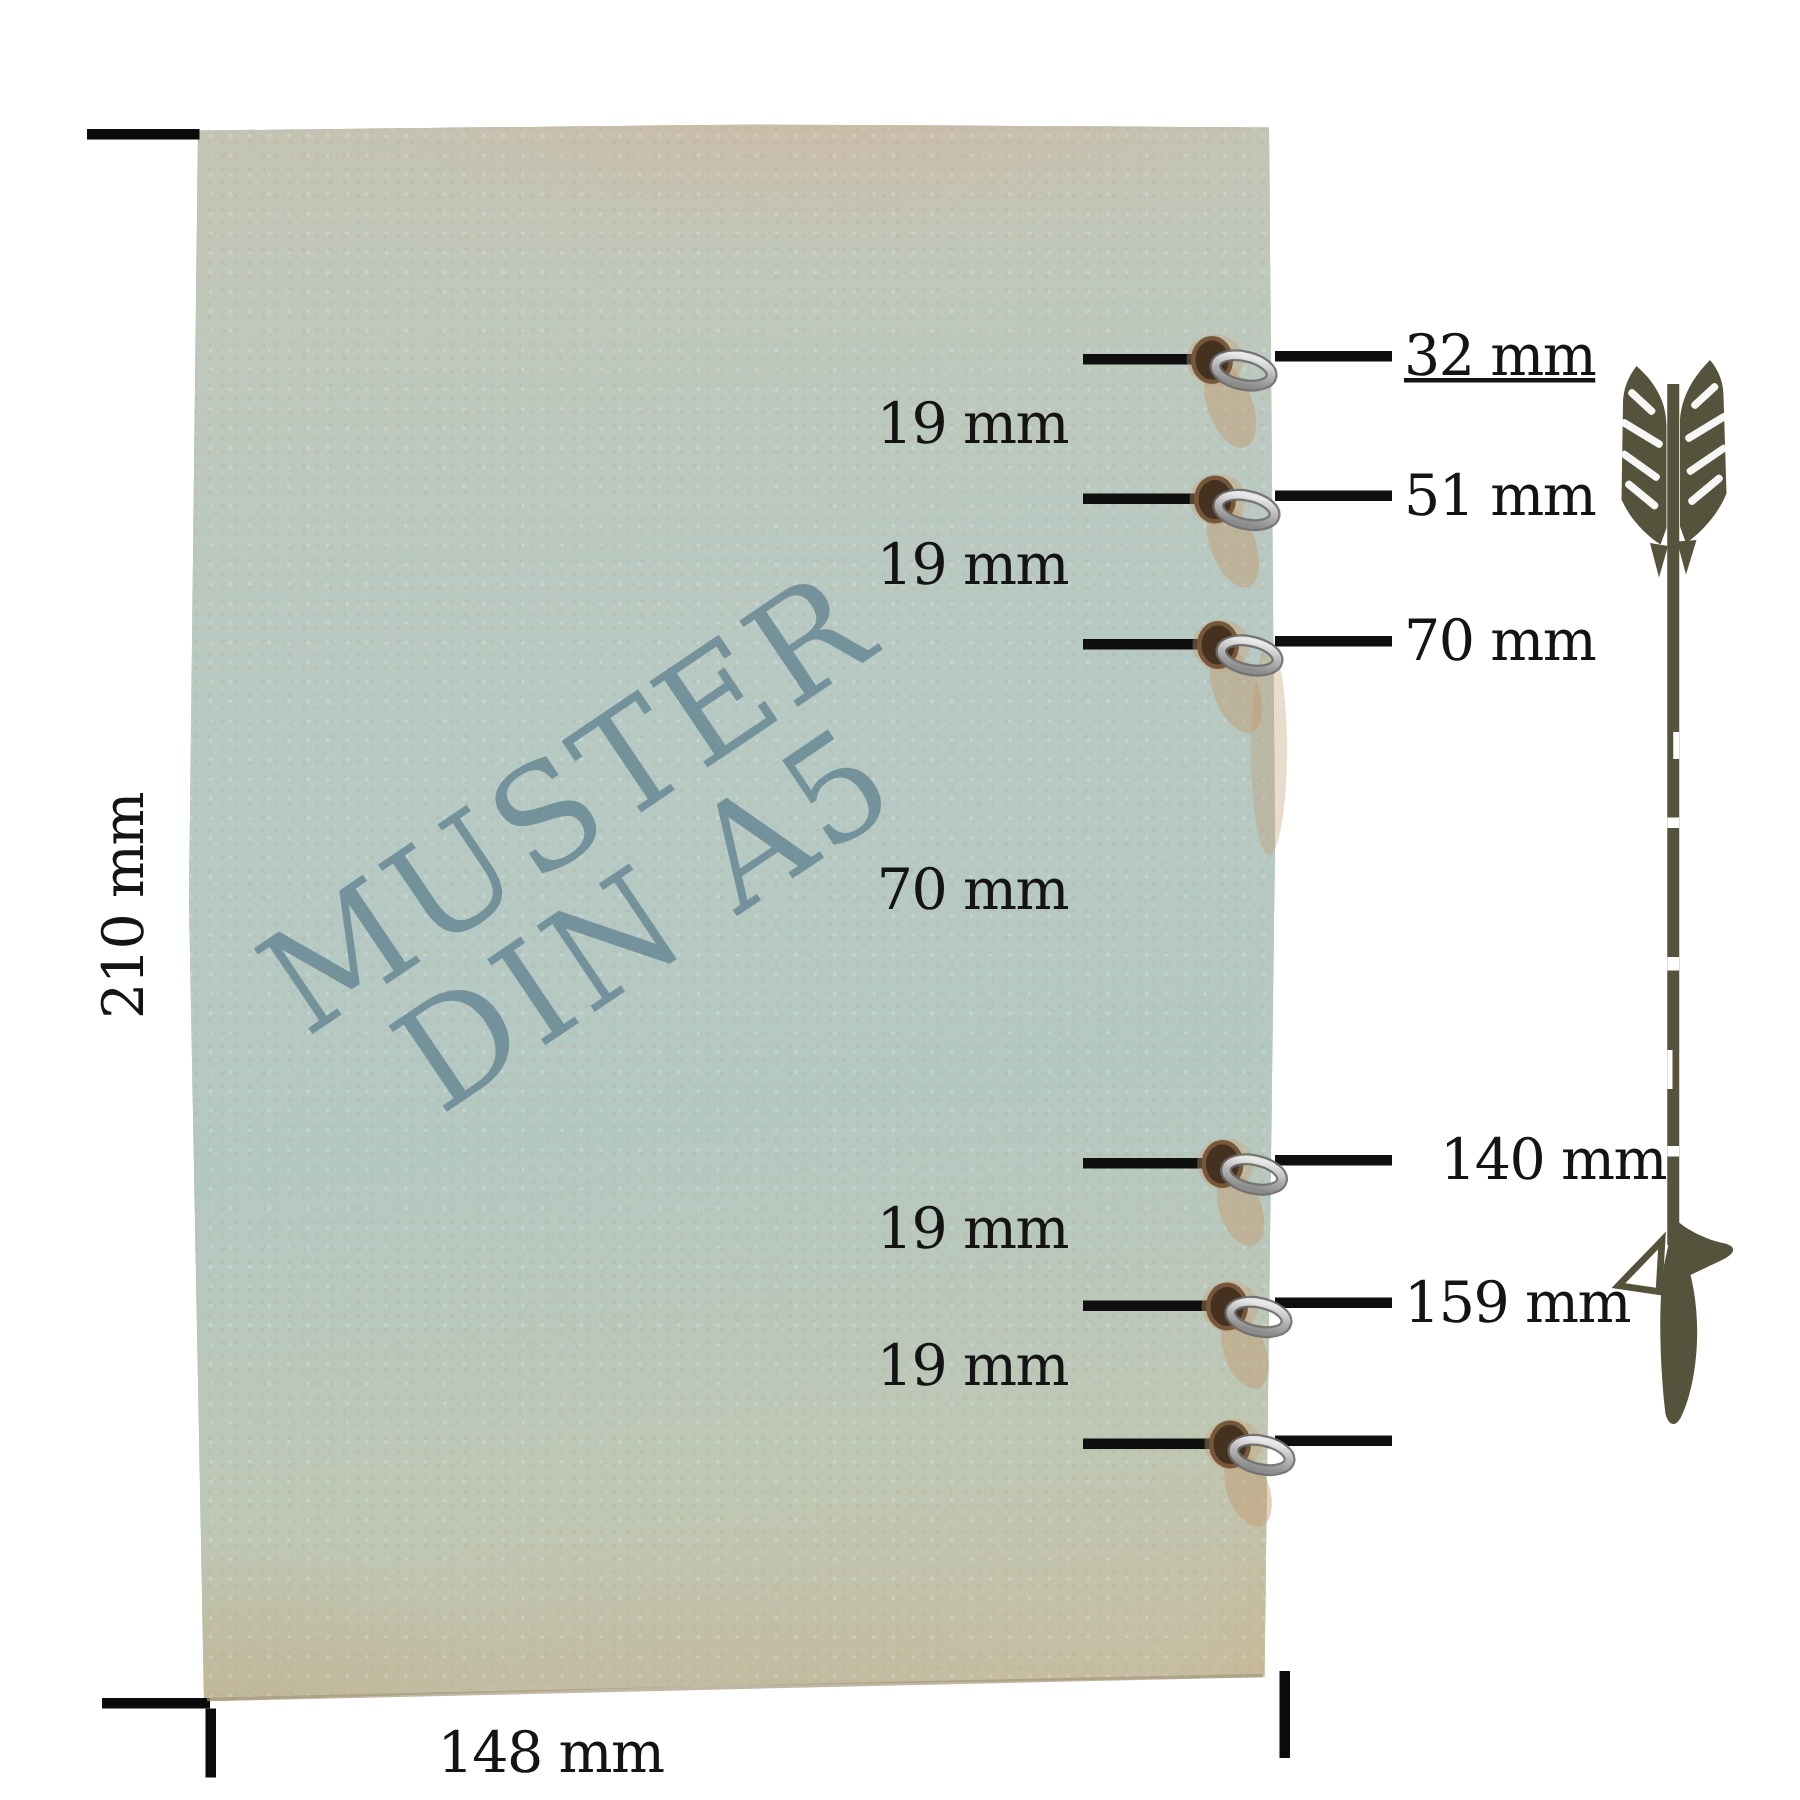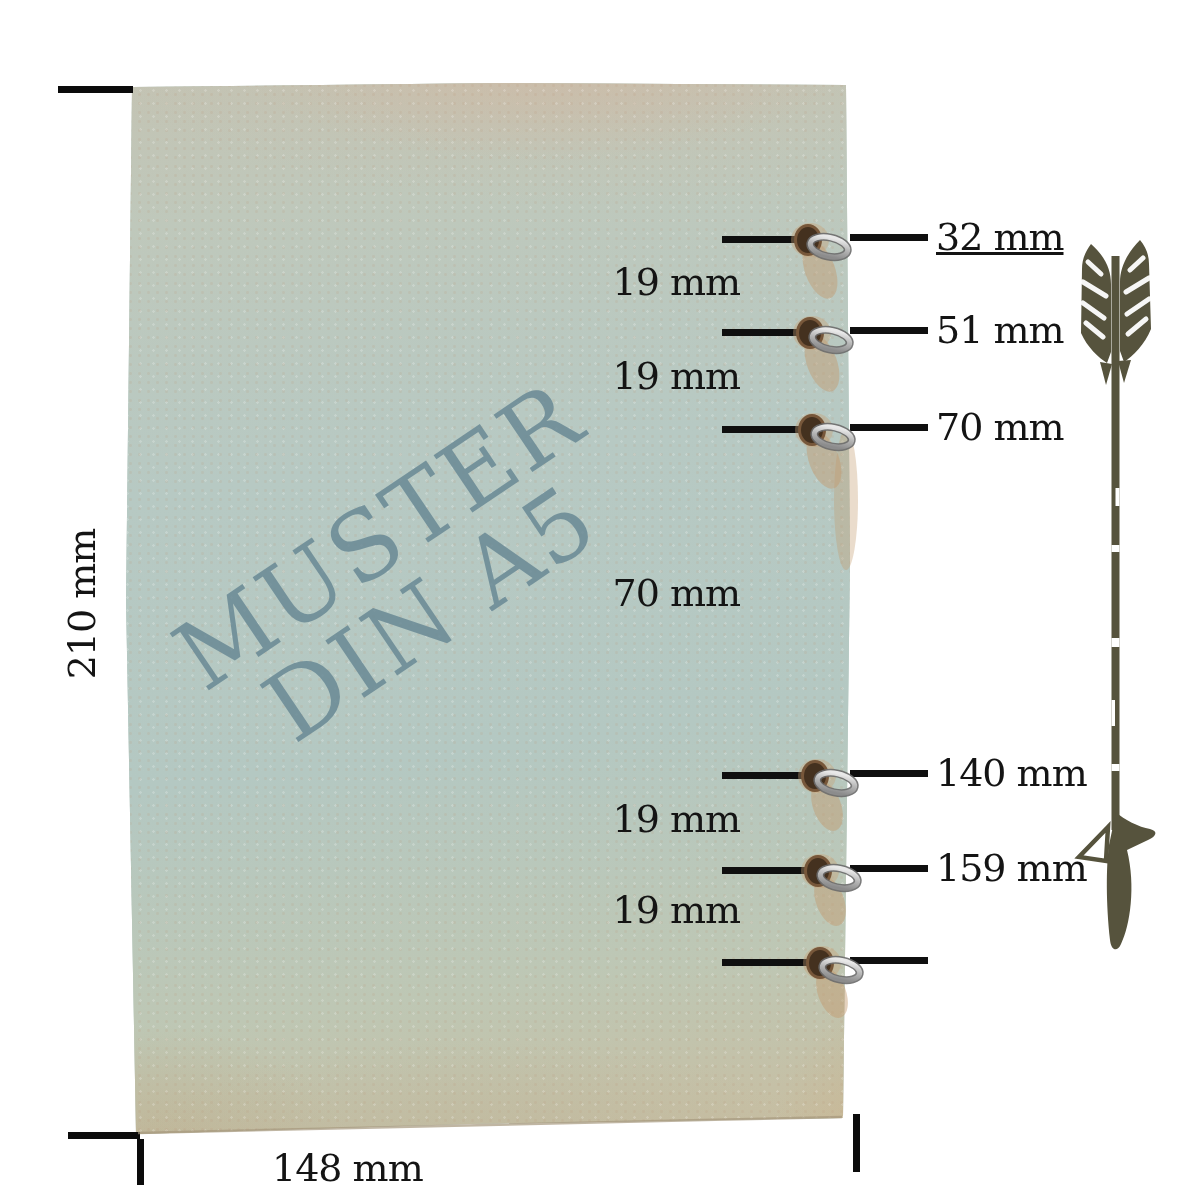--- a/index.html
+++ b/index.html
@@ -42,27 +42,27 @@
     text-align:center; white-space:nowrap;
     color:rgba(104,136,148,0.85); font-size:95px; line-height:0.98; letter-spacing:3px;
   }
 
   .dim-line{position:absolute;height:7px;background:#0f0f0f;}
   .tick-h{position:absolute;height:7px;background:#0b0b0b;}
   .tick-v{position:absolute;width:7px;background:#0b0b0b;}
 
   .hole-label{position:absolute;left:936px;width:190px;font-size:38px;line-height:46px;
               letter-spacing:-1px;text-align:left;white-space:nowrap;}
-  .spacing-label{position:absolute;left:568px;width:172px;font-size:38px;line-height:46px;
+  .spacing-label{position:absolute;left:540px;width:172px;font-size:38px;line-height:46px;
               letter-spacing:-1px;text-align:right;white-space:nowrap;}
   #height-label{position:absolute;left:82px;top:604px;width:0;height:0;overflow:visible;}
   #height-label-inner{position:absolute;transform:translate(-50%,-50%) rotate(-90deg);
               font-size:38px;letter-spacing:-1px;white-space:nowrap;}
   #width-label{position:absolute;left:272px;top:1146px;width:190px;font-size:38px;
-              letter-spacing:-1px;text-align:left;white-space:nowrap;}
+              letter-spacing:-1px;text-align:center;white-space:nowrap;}
 
   #overlay{position:absolute;inset:0;pointer-events:none;}
 </style>
 </head>
 <body>
 
 <div id="canvas">
 
   <div id="paper" class="paper-clip"></div>
   <div id="paper-texture" class="paper-clip"></div>
@@ -94,21 +94,21 @@
   <div class="dim-line" style="left:850px;top:234px;width:78px;"></div>
   <div class="dim-line" style="left:850px;top:327px;width:78px;"></div>
   <div class="dim-line" style="left:850px;top:424px;width:78px;"></div>
   <div class="dim-line" style="left:850px;top:770px;width:78px;"></div>
   <div class="dim-line" style="left:850px;top:865px;width:78px;"></div>
   <div class="dim-line" style="left:850px;top:957px;width:78px;"></div>
 
   <div class="hole-label" style="top:214px;text-decoration:underline;">32 mm</div>
   <div class="hole-label" style="top:307px;">51 mm</div>
   <div class="hole-label" style="top:404px;">70 mm</div>
-  <div class="hole-label" style="top:750px;">140 mm</div>
+  <div class="hole-label" style="top:750px;margin-left:24px;">140 mm</div>
   <div class="hole-label" style="top:845px;">159 mm</div>
 
   <div class="spacing-label" style="top:259px;">19 mm</div>
   <div class="spacing-label" style="top:353px;">19 mm</div>
   <div class="spacing-label" style="top:570px;">70 mm</div>
   <div class="spacing-label" style="top:796px;">19 mm</div>
   <div class="spacing-label" style="top:887px;">19 mm</div>
 
   <svg id="overlay" width="1200" height="1200" viewBox="0 0 1200 1200">
     <defs>

